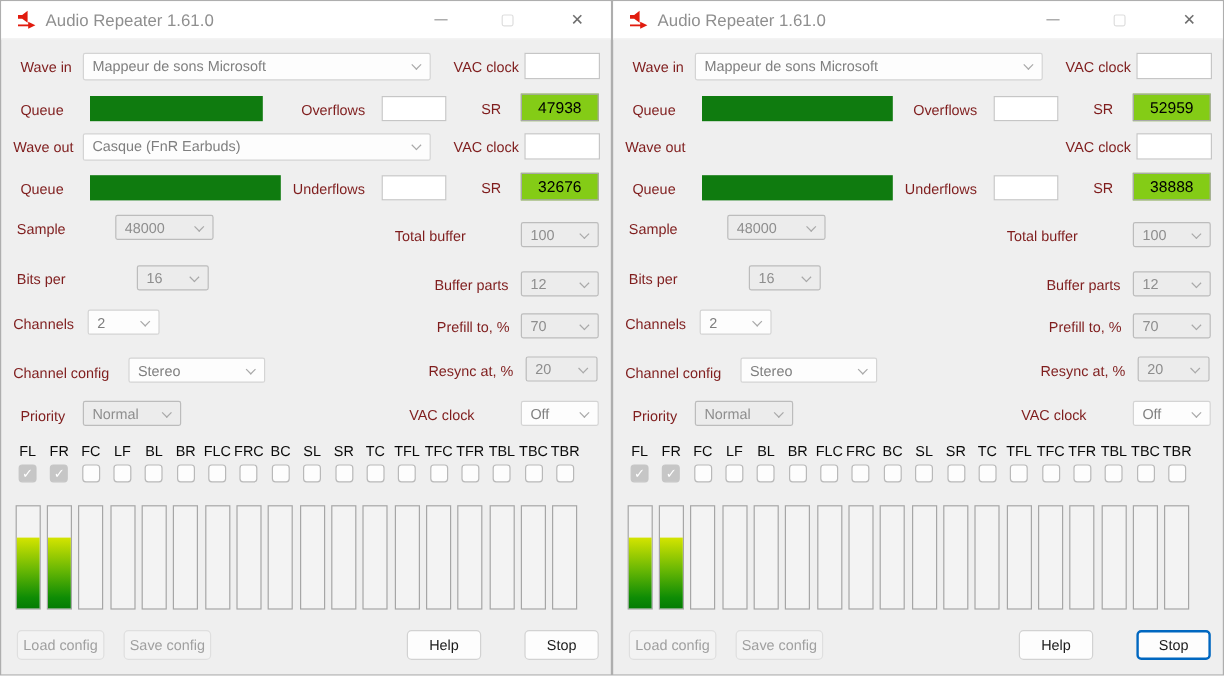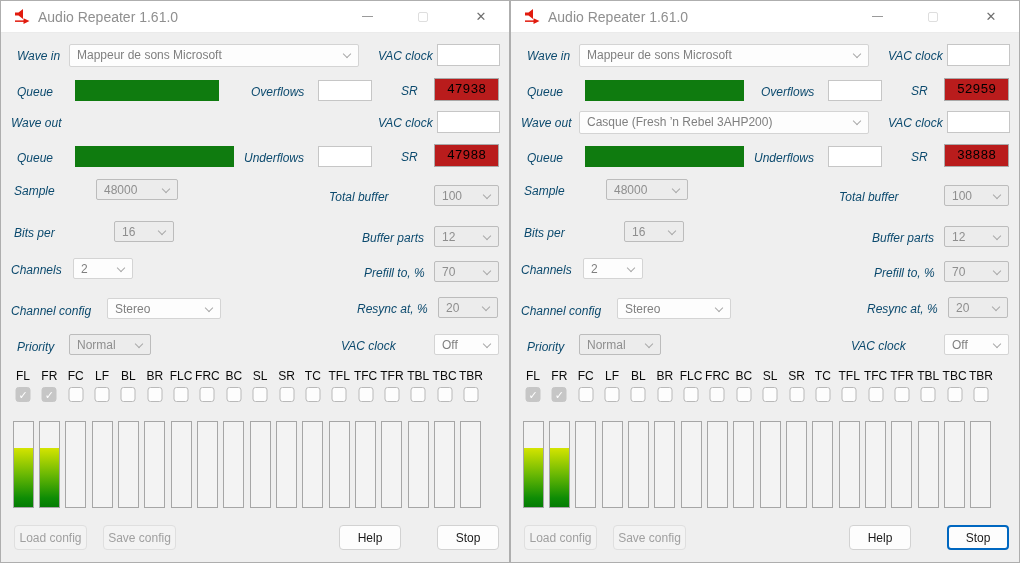--- a/index.html
+++ b/index.html
@@ -15,35 +15,35 @@
   .titlebar {
     position:absolute; left:0; top:0; right:0; height:32px;
     background:#ffffff; border-bottom:1px solid #ebebeb;
   }
   .app-icon { position:absolute; left:12px; top:7px; width:18px; height:18px; }
   .title { position:absolute; left:37px; top:8px; font-size:14px; color:#8f8f8f; white-space:nowrap; }
   .cap-btn { position:absolute; top:0; width:44px; height:31px; display:flex; align-items:center; justify-content:center; cursor:default; }
   .glyph-min { width:11px; height:1px; background:#9a9a9a; }
   .glyph-max { width:10px; height:10px; border:1px solid #dedede; border-radius:2px; }
   .glyph-close { font-size:13px; color:#6f6f6f; line-height:1; }
-  .lbl { position:absolute; font-size:12px; color:#0c4a6e; white-space:nowrap;font-style:italic; }
+  .lbl { position:absolute; font-size:12px; color:#7f1d1d; white-space:nowrap; }
   .combo {
     position:absolute; background:#fdfdfd; border:1px solid #d4d4d4; border-radius:2px;
     color:#7f7f7f; font-size:12px; padding:3px 18px 0 7px; white-space:nowrap; overflow:hidden;
   }
   .combo.grey { background:#ececec; border-color:#bcbcbc; color:#8e8e8e; }
   .chev {
     position:absolute; right:8px; top:45%; width:6px; height:6px;
     border-right:1px solid #a9a9a9; border-bottom:1px solid #a9a9a9;
     transform:translateY(-50%) rotate(45deg);
   }
   .field { position:absolute; background:#ffffff; border:1px solid #c6c6c6; }
   .srfield {
-    position:absolute; background:#b91c1c; border:1px solid #a9a9a9;
-    font-size:13px; color:#000; text-align:center; padding-top:3px;font-family:Liberation Mono, monospace;
+    position:absolute; background:#84cc16; border:1px solid #a9a9a9;
+    font-size:13px; color:#000; text-align:center; padding-top:3px;
   }
   .track { position:absolute; width:164px; height:21px; }
   .qfill { position:absolute; left:0; top:0; bottom:0; background:#0f7b0f; }
   .ch-labels, .ch-boxes, .meters { position:absolute; left:0; right:0; }
   .ch-label { position:absolute; transform:translateX(-50%); font-size:12px; color:#0a0a0a; }
   .ch-box {
     position:absolute; transform:translateX(-50%); width:15px; height:15px;
     border:1px solid #b9b9b9; border-radius:3px; background:#fdfdfd;
   }
   .ch-box.checked {
@@ -100,31 +100,34 @@
     <span class="lbl" style="left:16px;top:84px">Queue</span>
     <div class="track" style="left:74px;top:79px">
       <div class="qfill" style="width: 88%;"></div>
     </div>
     <span class="lbl" style="left:250px;top:84px">Overflows</span>
     <div class="field" style="left:317px;top:79px;width:54px;height:21px"></div>
     <span class="lbl" style="left:400px;top:83px">SR</span>
     <div class="srfield" style="left:433px;top:77px;width:65px;height:23px">47938</div>
 
     <span class="lbl" style="left:10px;top:115px">Wave out</span>
+    <div class="combo" style="left:68px;top:110px;width:290px;height:23px">
+      <span>Casque (FnR Earbuds)</span><i class="chev"></i>
+    </div>
     <span class="lbl" style="left:377px;top:115px">VAC clock</span>
     <div class="field" style="left:436px;top:110px;width:63px;height:22px"></div>
 
     <span class="lbl" style="left:16px;top:150px">Queue</span>
     <div class="track" style="left:74px;top:145px">
       <div class="qfill" style="width: 97%;"></div>
     </div>
     <span class="lbl" style="left:243px;top:150px">Underflows</span>
     <div class="field" style="left:317px;top:145px;width:54px;height:21px"></div>
     <span class="lbl" style="left:400px;top:149px">SR</span>
-    <div class="srfield" style="left:433px;top:143px;width:65px;height:23px">47988</div>
+    <div class="srfield" style="left:433px;top:143px;width:65px;height:23px">32676</div>
 
     <span class="lbl" style="left:13px;top:183px">Sample</span>
     <div class="combo grey" style="left:95px;top:178px;width:82px;height:21px">
       <span>48000</span><i class="chev"></i>
     </div>
     <span class="lbl" style="left:328px;top:189px">Total buffer</span>
     <div class="combo grey" style="left:433px;top:184px;width:65px;height:21px">
       <span>100</span><i class="chev"></i>
     </div>
 
@@ -296,23 +299,20 @@
     <span class="lbl" style="left:16px;top:84px">Queue</span>
     <div class="track" style="left:74px;top:79px">
       <div class="qfill" style="width: 97%;"></div>
     </div>
     <span class="lbl" style="left:250px;top:84px">Overflows</span>
     <div class="field" style="left:317px;top:79px;width:54px;height:21px"></div>
     <span class="lbl" style="left:400px;top:83px">SR</span>
     <div class="srfield" style="left:433px;top:77px;width:65px;height:23px">52959</div>
 
     <span class="lbl" style="left:10px;top:115px">Wave out</span>
-    <div class="combo" style="left:68px;top:110px;width:290px;height:23px">
-      <span>Casque (Fresh ’n Rebel 3AHP200)</span><i class="chev"></i>
-    </div>
     <span class="lbl" style="left:377px;top:115px">VAC clock</span>
     <div class="field" style="left:436px;top:110px;width:63px;height:22px"></div>
 
     <span class="lbl" style="left:16px;top:150px">Queue</span>
     <div class="track" style="left:74px;top:145px">
       <div class="qfill" style="width: 97%;"></div>
     </div>
     <span class="lbl" style="left:243px;top:150px">Underflows</span>
     <div class="field" style="left:317px;top:145px;width:54px;height:21px"></div>
     <span class="lbl" style="left:400px;top:149px">SR</span>

